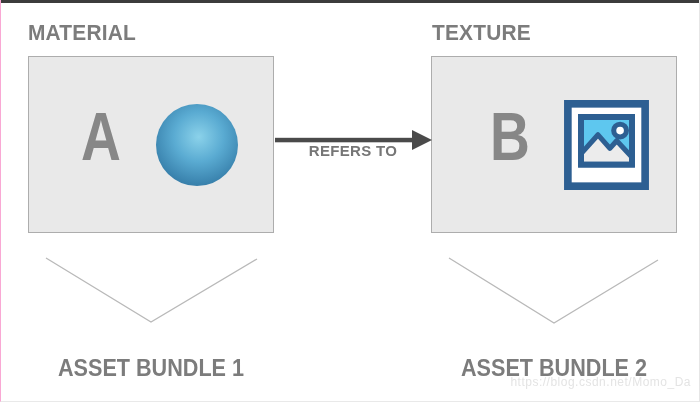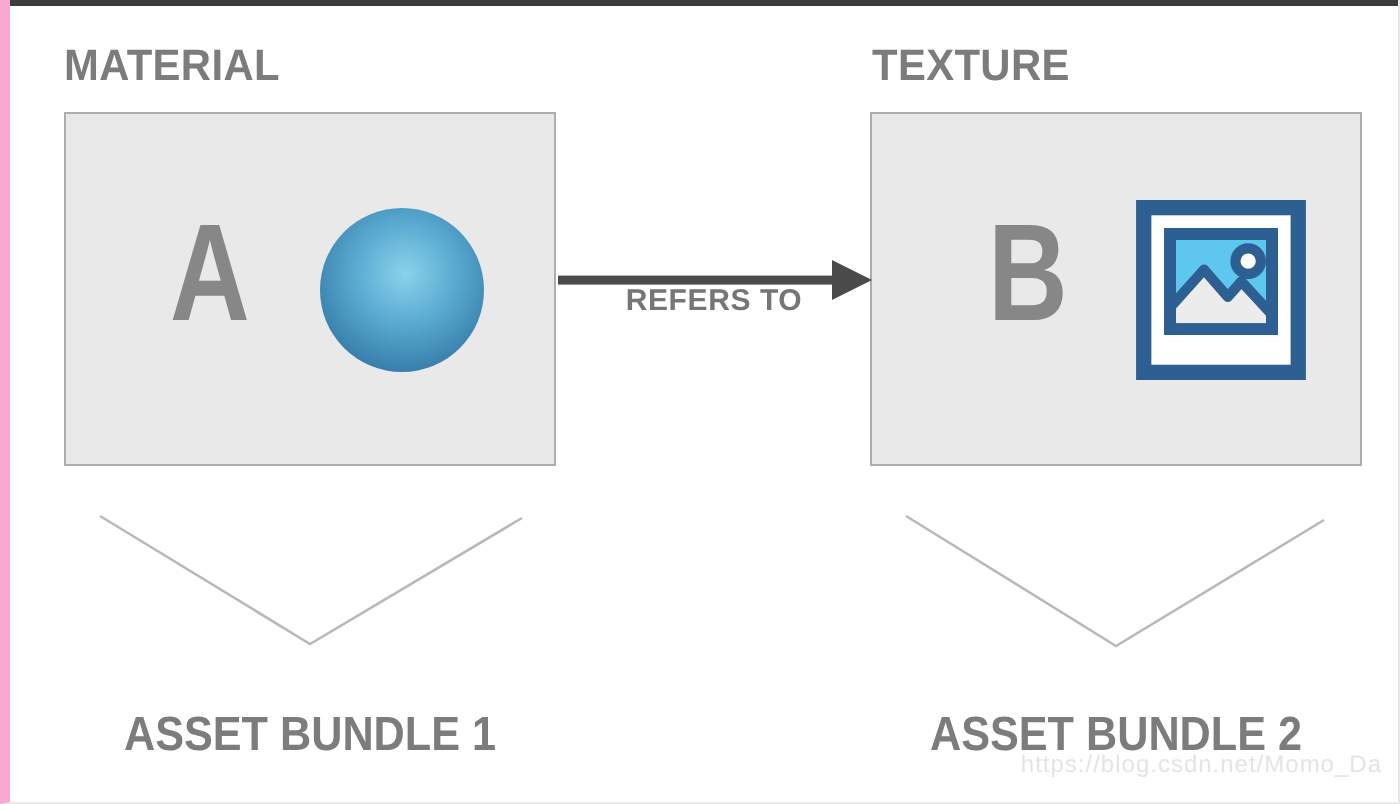--- a/index.html
+++ b/index.html
@@ -4,21 +4,21 @@
 <style>
   html, body { margin: 0; padding: 0; background: #fff; }
   body { font-family: "Liberation Sans", sans-serif; }
 
   .canvas {
     position: relative;
     width: 700px;
     height: 402px;
     background: #ffffff;
     box-sizing: border-box;
-    border-left: 5px solid #f9a8d4;
+    border-left: 1px solid #f9a8d4;
     border-right: 1px solid #e6e6e6;
     border-bottom: 1px solid #e9e9e9;
     overflow: hidden;
   }
 
   .top-strip {
     position: absolute;
     left: 0; top: 0;
     width: 100%; height: 3px;
     background: #3c3c3c;

